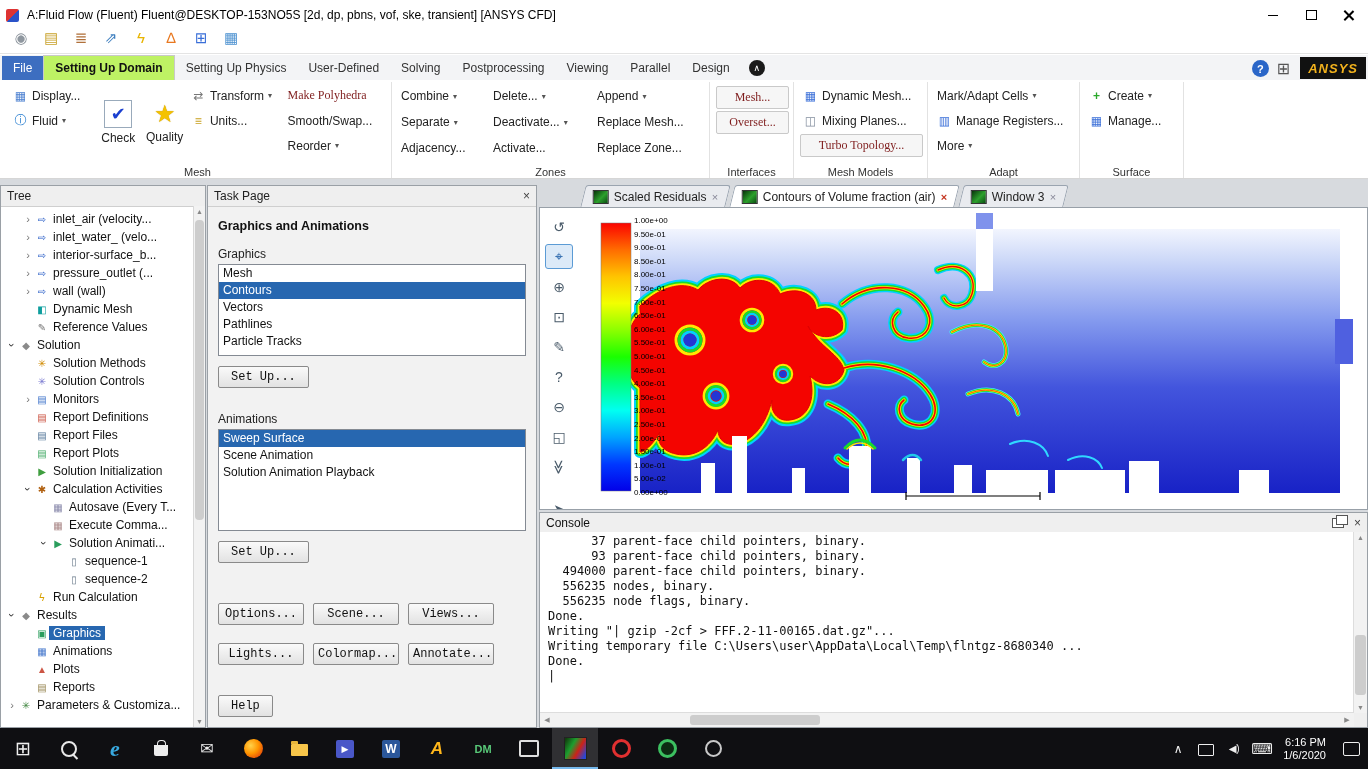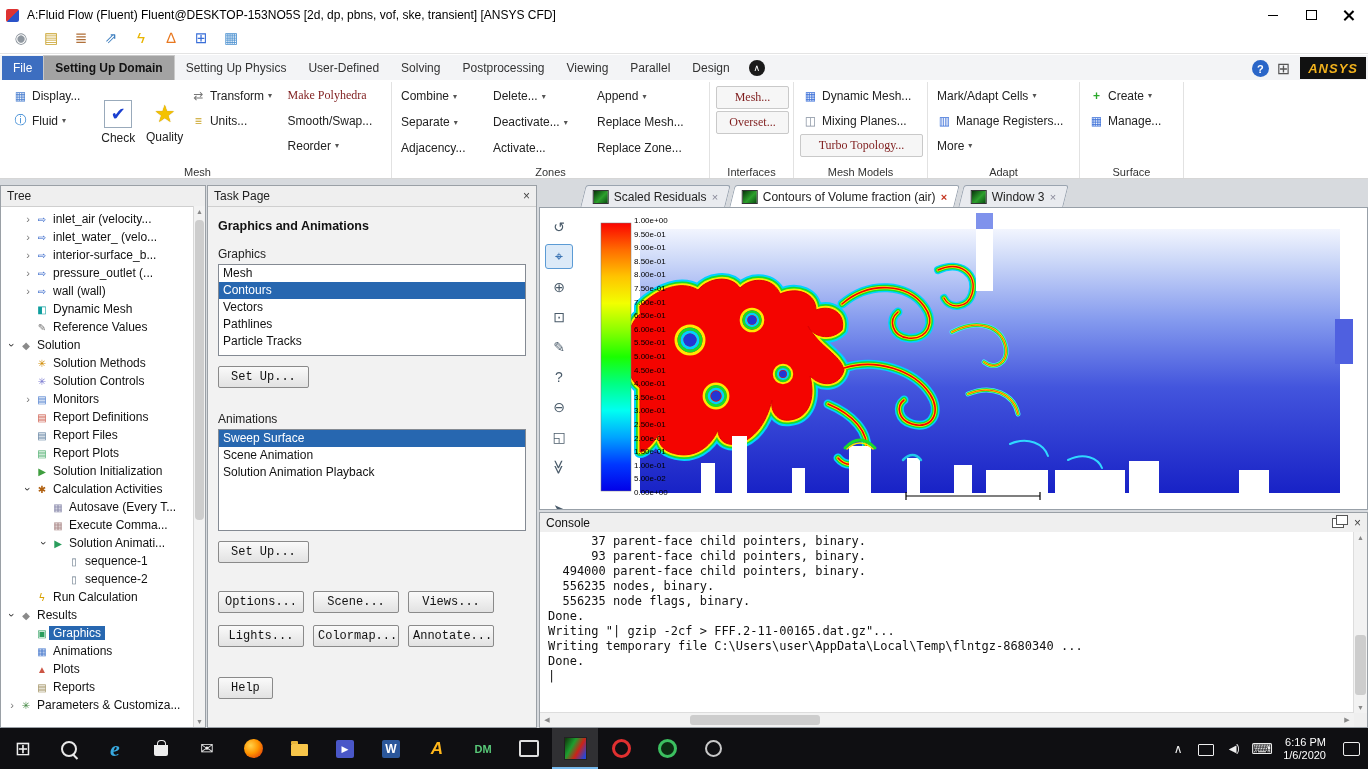--- a/index.html
+++ b/index.html
@@ -20,21 +20,21 @@
   .close-shape::after{transform:rotate(-45deg);}
 
   
   .quickbar{position:absolute;left:0;top:22px;width:1368px;height:32px;background:#fff;display:flex;align-items:center;padding-left:10px;box-sizing:border-box;border-bottom:1px solid #e4e4e4;}
   .qicon{width:22px;height:22px;margin-right:8px;display:flex;align-items:center;justify-content:center;font-size:15px;}
 
   
   .tabrow{position:absolute;left:0;top:55px;width:1368px;height:25px;background:#f3f4f6;display:flex;align-items:flex-end;padding-left:2px;box-sizing:border-box;}
   .rtab{height:24px;line-height:24px;padding:0 11px;font-size:12px;color:#333;white-space:nowrap;}
   .rtab.file{background:#3d6ec0;color:#fff;}
-  .rtab.active{background:#a3a3a3;color:#111;border:1px solid #c9c9c9;border-bottom:none;font-weight:bold;}
+  .rtab.active{background:#bef264;color:#111;border:1px solid #c9c9c9;border-bottom:none;font-weight:bold;}
   .collapse-btn{width:16px;height:16px;border-radius:50%;background:#1a1a1a;color:#fff;font-size:9px;display:flex;align-items:center;justify-content:center;margin:0 0 4px 8px;}
   .tabrow-spacer{flex:1;}
   .help-btn{width:17px;height:17px;border-radius:50%;background:#2a66c8;color:#fff;font-weight:bold;font-size:11px;display:flex;align-items:center;justify-content:center;margin:0 8px 3px 0;}
   .layout-btn{color:#555;font-size:16px;margin:0 10px 2px 0;}
   .ansys-logo{height:22px;padding:0 8px;background:#111;color:#f2b21d;font:italic bold 13px "Liberation Sans",sans-serif;letter-spacing:1px;display:flex;align-items:center;margin:0 2px 1px 0;}
 
   
   .ribbon{position:absolute;left:0;top:80px;width:1368px;height:99px;background:#fff;border-bottom:1px solid #d6d6d6;display:flex;box-sizing:border-box;padding:2px 0 0 4px;}
   .rgroup{position:relative;border-right:1px solid #e2e2e2;box-sizing:border-box;padding:1px 4px 14px 6px;flex:none;}
   .rrows{display:flex;height:80px;}
@@ -73,21 +73,21 @@
   
   .task-panel{left:207px;top:185px;width:330px;height:543px;background:#f2f2f2;}
   .task-body{padding:8px 10px;}
   .tp-title{font-weight:bold;font-size:12.5px;margin:4px 0 14px 0;color:#111;}
   .tp-section{font-size:12px;margin:8px 0 3px 0;color:#222;}
   .listbox{background:#fff;border:1px solid #848a93;width:306px;}
   .list-item{height:17px;line-height:17px;padding-left:4px;font-size:12px;color:#111;white-space:nowrap;}
   .list-item.selected{background:#2767b0;color:#fff;}
   .bevel{display:inline-block;background:linear-gradient(#fafafa,#e2e2e2);border:1px solid #8a8a8a;border-radius:2px;font-size:12px;padding:3px 12px;color:#111;font-family:Liberation Mono, monospace;}
   .setup-btn{margin:10px 0 12px 0;}
-  .btn-grid{display:grid;grid-template-columns:repeat(3,86px);gap:12px 9px;margin-top:28px;}
+  .btn-grid{display:grid;grid-template-columns:repeat(3,86px);gap:18px 9px;margin-top:40px;}
   .btn-grid .bevel{text-align:center;padding:3px 4px;}
   .help-btn2{margin-top:30px;}
 
   
   .graphics-panel{position:absolute;left:539px;top:185px;width:829px;height:325px;}
   .gtabs{position:absolute;left:0;top:0;width:100%;height:22px;display:flex;align-items:flex-end;padding-left:44px;box-sizing:border-box;}
   .gtab{display:inline-flex;align-items:center;gap:5px;height:21px;padding:0 9px;margin-right:4px;border:1px solid #9aa4b0;border-bottom:none;border-radius:3px 3px 0 0;background:#e9ebef;font-size:12px;color:#222;transform:skewX(-14deg);white-space:nowrap;}
   .gtab>*{transform:skewX(14deg);}
   .gtab.active{background:#fff;}
   .gtab-icon{width:14px;height:12px;background:linear-gradient(135deg,#07330a,#2da02d 55%,#0a4f12);border:1px solid #333;flex:none;}

